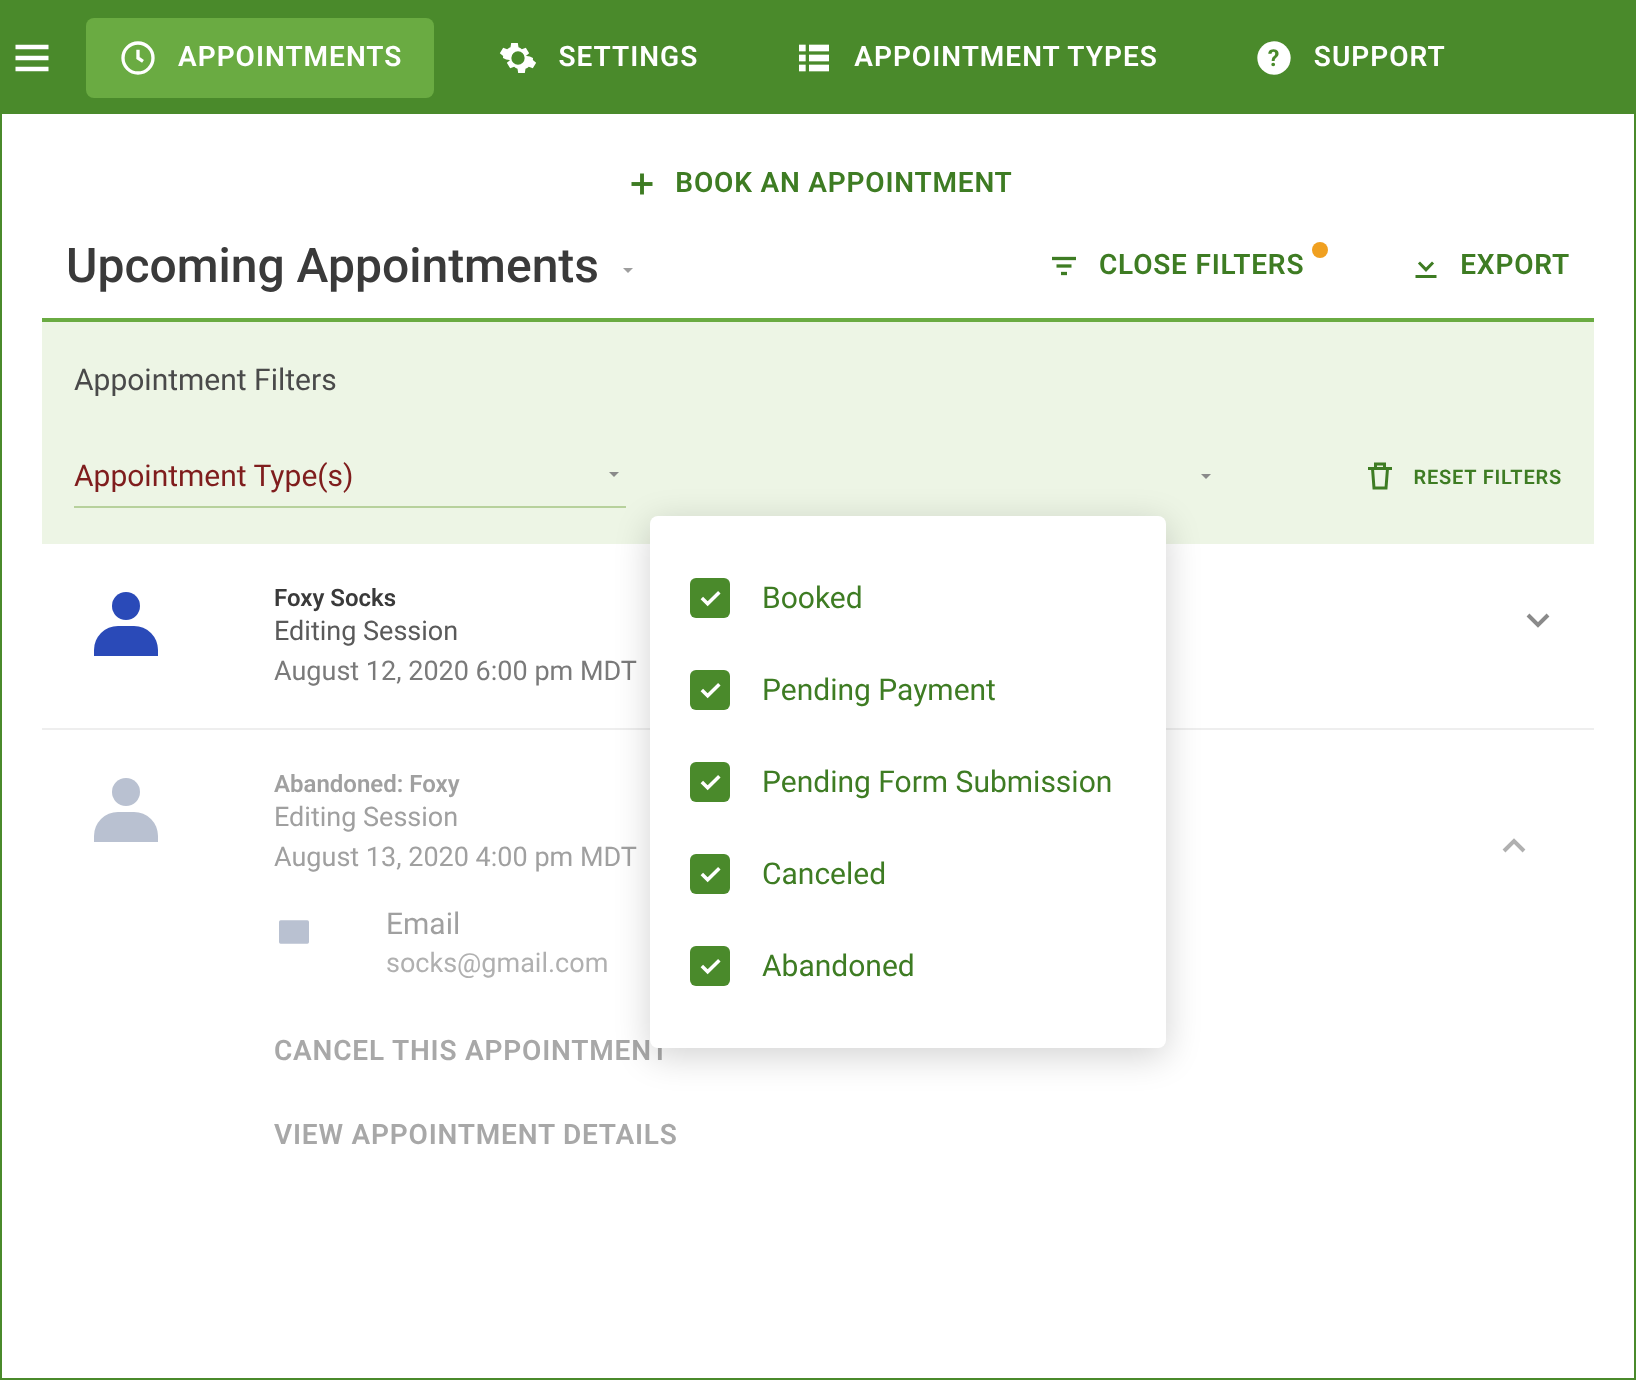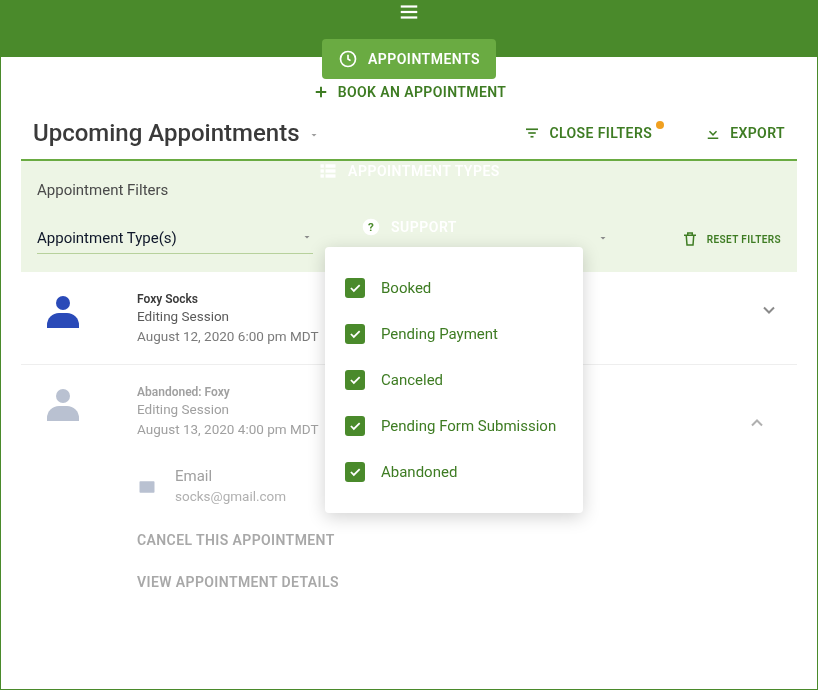--- a/index.html
+++ b/index.html
@@ -1,19 +1,19 @@
 <!DOCTYPE html>
 <html><head>
 <meta charset="utf-8">
 <style>
   * { box-sizing: border-box; margin: 0; padding: 0; }
   body { font-family: -apple-system, BlinkMacSystemFont, "Segoe UI", Roboto, Helvetica, Arial, sans-serif; background: #fff; color: #333; width: 818px; height: 690px; overflow: hidden; position: relative; border: 1px solid #4a8a2b; }
   
   
-  .header { background: #4a8a2b; height: 56px; display: flex; align-items: center; padding: 0 4px; gap: 16px; flex-direction: column; }
+  .header { background: #4a8a2b; height: 56px; display: flex; align-items: center; padding: 0 4px; gap: 16px; }
   .hamburger { color: #fff; cursor: pointer; display: flex; align-items: center; }
   .nav-item { display: flex; align-items: center; gap: 10px; color: #fff; font-weight: 600; font-size: 14px; letter-spacing: 0.5px; padding: 10px 16px; border-radius: 4px; cursor: pointer; }
   .nav-item.active { background: #6aab42; }
   .nav-icon { display: flex; align-items: center; }
   
   
   .content { padding: 26px 32px 0 32px; }
   .action-row { display: flex; justify-content: center; margin-bottom: 18px; }
   .link-btn { display: inline-flex; align-items: center; gap: 8px; color: #3e7c23; font-weight: 600; font-size: 14px; letter-spacing: 0.4px; cursor: pointer; }
   .link-btn .ic { display: flex; }
@@ -21,48 +21,48 @@
   .title-row { display: flex; align-items: center; justify-content: space-between; margin-bottom: 12px; }
   .page-title { font-size: 24px; font-weight: 500; color: #3a3a3a; display: flex; align-items: center; gap: 8px; }
   .title-caret { color: #9e9e9e; }
   .title-actions { display: flex; align-items: center; gap: 36px; }
   .badge-dot { width: 8px; height: 8px; background: #f0a020; border-radius: 50%; position: relative; top: -8px; left: -4px; }
   
   
   .filters { background: #edf5e5; border-top: 2px solid #6aab42; padding: 20px 16px 18px 16px; margin: 0 -12px; }
   .filters-title { font-size: 15px; color: #4a4a4a; margin-bottom: 26px; }
   .filters-row { display: flex; align-items: center; }
-  .select-field { position: relative; width: 276px; border-bottom: 1px solid #b7d19c; padding: 4px 0 6px 0; font-size: 15px; color: #0f172a; display: flex; justify-content: space-between; align-items: center; cursor: pointer; gap: 16px; }
+  .select-field { position: relative; width: 276px; border-bottom: 1px solid #b7d19c; padding: 4px 0 6px 0; font-size: 15px; color: #7f1d1d; display: flex; justify-content: space-between; align-items: center; cursor: pointer; gap: 16px; }
   .select-caret { color: #8a8a8a; }
   .reset { margin-left: auto; display: inline-flex; align-items: center; gap: 8px; color: #3e7c23; font-weight: 600; font-size: 10px; letter-spacing: 0.4px; cursor: pointer; }
   
   
   .appt { display: flex; align-items: flex-start; padding: 20px 0; border-bottom: 1px solid #eee; margin: 0 -12px; padding-left: 12px; padding-right: 12px; position: relative; }
   .appt:last-child { border-bottom: none; }
   .avatar { width: 36px; margin-right: 56px; margin-top: 4px; margin-left: 12px; display: flex; flex-direction: column; align-items: center; }
   .avatar .head { width: 14px; height: 14px; border-radius: 50%; }
   .avatar .body { width: 32px; height: 15px; border-radius: 12px 12px 0 0; margin-top: 3px; }
   .avatar.blue .head, .avatar.blue .body { background: #2a4ab8; }
   .avatar.gray .head, .avatar.gray .body { background: #b9c1d1; }
   .appt-info .name { font-size: 12px; font-weight: 600; color: #3a3a3a; }
   .appt-info.faded .name, .appt-info.faded .type, .appt-info.faded .when { color: #a0a0a0; }
   .appt-info .type { font-size: 13.5px; color: #5a5a5a; margin-top: 2px; }
   .appt-info .when { font-size: 13.5px; color: #7a7a7a; margin-top: 4px; }
   .row-toggle { position: absolute; right: 18px; top: 28px; color: #8a8a8a; cursor: pointer; }
   
   .details { margin-left: 104px; margin-top: 4px; }
-  .detail-row { display: flex; align-items: center; gap: 18px; margin-top: 26px; color: #a0a0a0; }
+  .detail-row { display: flex; align-items: flex-start; gap: 36px; margin-top: 12px; color: #a0a0a0; }
   .detail-row .dicon { width: 20px; display: flex; margin-top: 2px; }
   .detail-row .dlabel { font-size: 15px; color: #a0a0a0; }
   .detail-row .dval { font-size: 13.5px; color: #b0b0b0; margin-top: 3px; }
   .detail-actions { margin-top: 28px; display: flex; flex-direction: column; gap: 26px; }
   .detail-actions .act { font-size: 14px; font-weight: 600; color: #a8a8a8; letter-spacing: 0.4px; cursor: pointer; }
   
   
-  .popover { position: absolute; left: 324px; top: 246px; width: 258px; background: #fff; border-radius: 4px; box-shadow: 0 4px 18px rgba(0,0,0,0.18); padding: 18px 0; z-index: 50; }
+  .popover { position: absolute; left: 324px; top: 257px; width: 258px; background: #fff; border-radius: 4px; box-shadow: 0 4px 18px rgba(0,0,0,0.18); padding: 18px 0; z-index: 50; }
   .pop-item { display: flex; align-items: center; gap: 16px; padding: 13px 20px; cursor: pointer; }
   .chk { width: 20px; height: 20px; background: #4a8a2b; border-radius: 3px; display: flex; align-items: center; justify-content: center; }
   .chk svg { stroke: #fff; }
   .pop-label { font-size: 15px; color: #3e7c23; }
   
   
   .ghost-select { position: absolute; left: 594px; top: 6px; color: #8a8a8a; }
 </style>
 </head>
 <body>
@@ -260,31 +260,31 @@
         </svg>
       </span>
     <span class="pop-label">Pending Payment</span>
   </div>
   <div class="pop-item">
     <span class="chk">
         <svg width="14" height="14" viewBox="0 0 24 24" fill="none" stroke-width="3">
           <path d="M5 12l5 5L20 7"></path>
         </svg>
       </span>
+    <span class="pop-label">Pending Form Submission</span>
+  </div>
+  <div class="pop-item">
+    <span class="chk">
+        <svg width="14" height="14" viewBox="0 0 24 24" fill="none" stroke-width="3">
+          <path d="M5 12l5 5L20 7"></path>
+        </svg>
+      </span>
     <span class="pop-label">Canceled</span>
   </div>
   <div class="pop-item">
     <span class="chk">
         <svg width="14" height="14" viewBox="0 0 24 24" fill="none" stroke-width="3">
           <path d="M5 12l5 5L20 7"></path>
         </svg>
       </span>
-    <span class="pop-label">Pending Form Submission</span>
-  </div>
-  <div class="pop-item">
-    <span class="chk">
-        <svg width="14" height="14" viewBox="0 0 24 24" fill="none" stroke-width="3">
-          <path d="M5 12l5 5L20 7"></path>
-        </svg>
-      </span>
     <span class="pop-label">Abandoned</span>
   </div>
 </div>
 
 </body></html>

